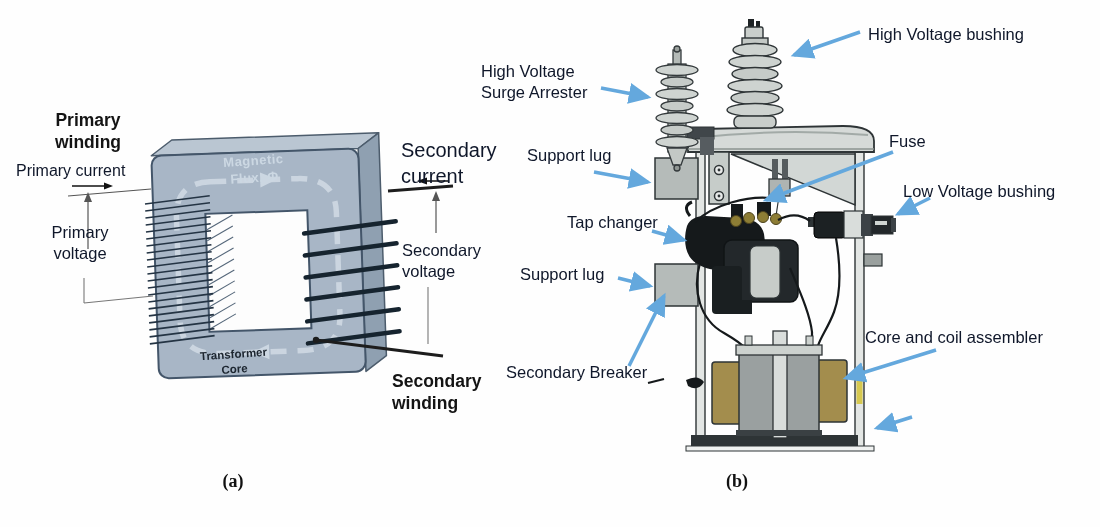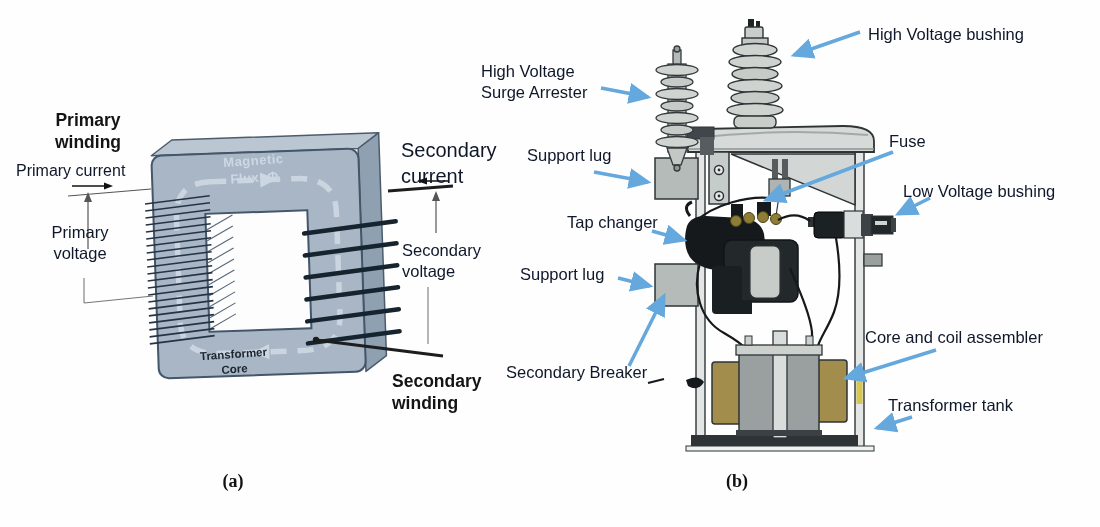--- a/index.html
+++ b/index.html
@@ -260,15 +260,14 @@
 
   <div class="lbl" style="left:868px; top:24px;">High Voltage bushing</div>
   <div class="lbl wrap" style="left:481px; top:61px; width:122px;">High Voltage Surge Arrester</div>
   <div class="lbl" style="left:527px; top:145px;">Support lug</div>
   <div class="lbl" style="left:889px; top:131px;">Fuse</div>
   <div class="lbl" style="left:884px; top:181px;margin-left:19px;">Low Voltage bushing</div>
   <div class="lbl" style="left:567px; top:212px;">Tap changer</div>
   <div class="lbl" style="left:520px; top:264px;">Support lug</div>
   <div class="lbl" style="left:506px; top:362px;">Secondary Breaker</div>
   <div class="lbl" style="left:865px; top:327px;">Core and coil assembler</div>
-  <div class="lbl" style="left:888px; top:395px;">Transformer tank</div>
   <div class="lbl caption center" style="left:707px; top:470px; width:60px;">(b)</div>
 </div>
 
 </body></html>

